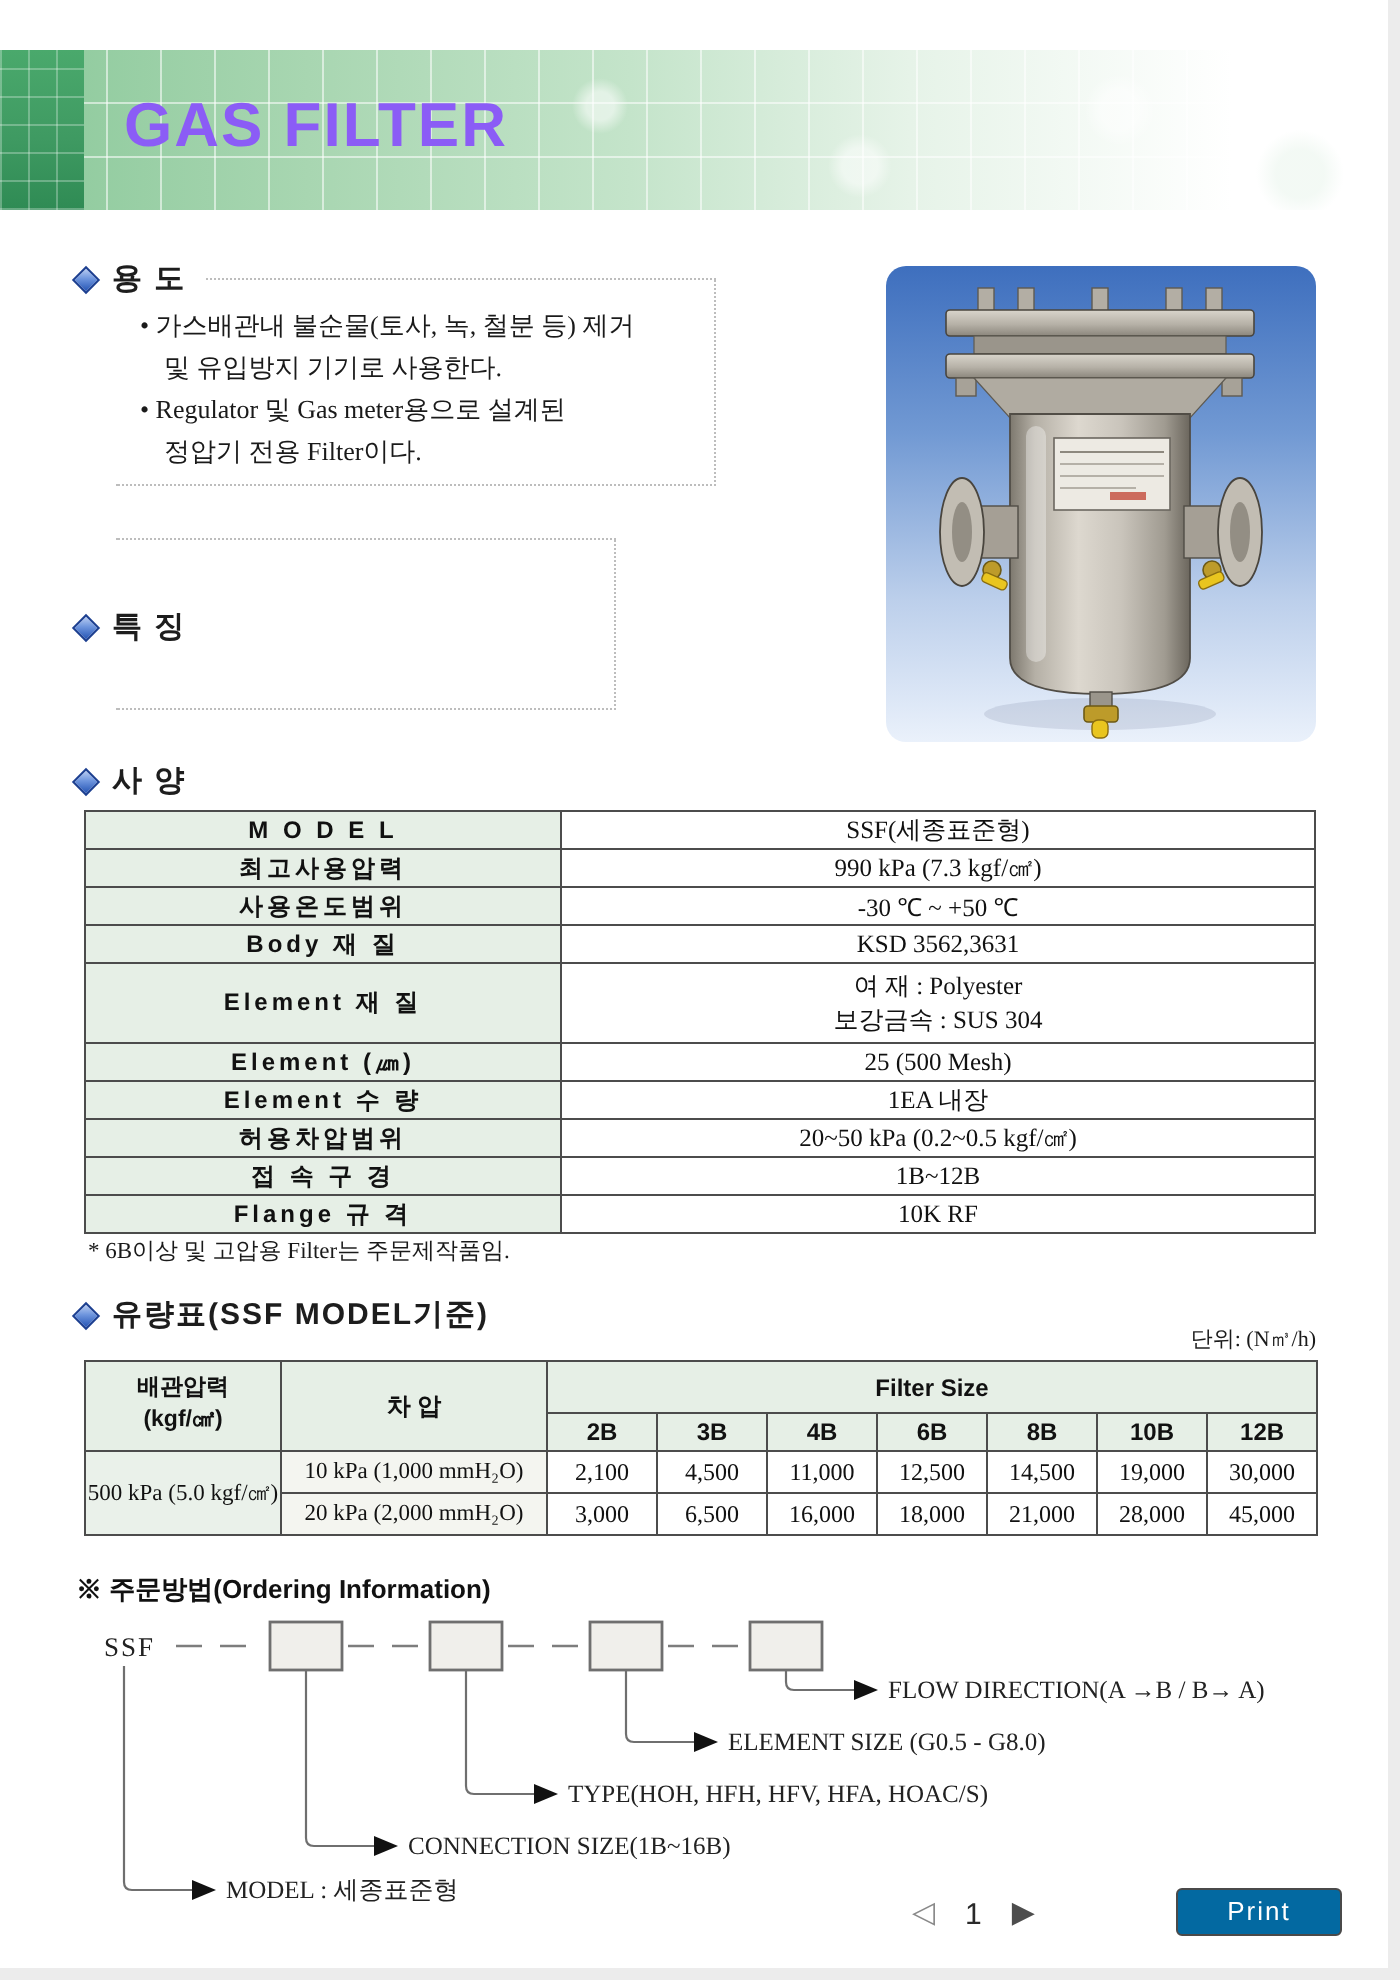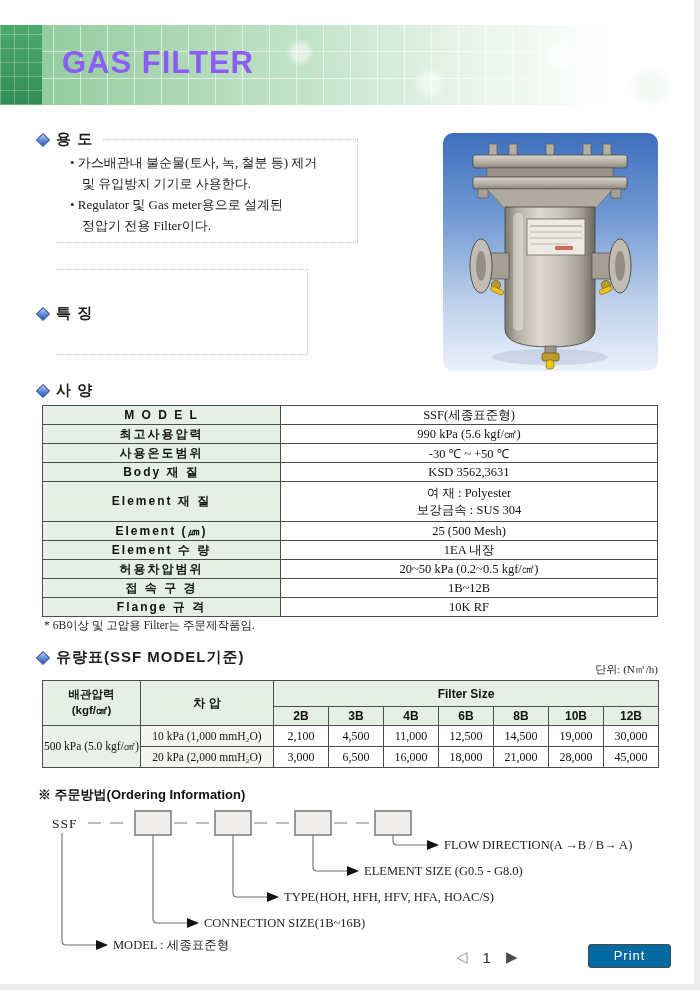--- a/index.html
+++ b/index.html
@@ -198,21 +198,21 @@
     <span class="txt">사 양</span>
   </div>
   <table class="spec-table">
     <tbody>
         <tr>
           <th>M O D E L</th>
           <td>SSF(세종표준형)</td>
         </tr>
     <tr>
           <th>최고사용압력</th>
-          <td>990 kPa (5.6 kgf/㎠)</td>
+          <td>990 kPa (7.3 kgf/㎠)</td>
         </tr>
     <tr>
           <th>사용온도범위</th>
           <td>-30 ℃ ~ +50 ℃</td>
         </tr>
     <tr>
           <th>Body 재  질</th>
           <td>KSD 3562,3631</td>
         </tr>
     <tr class="tall">

